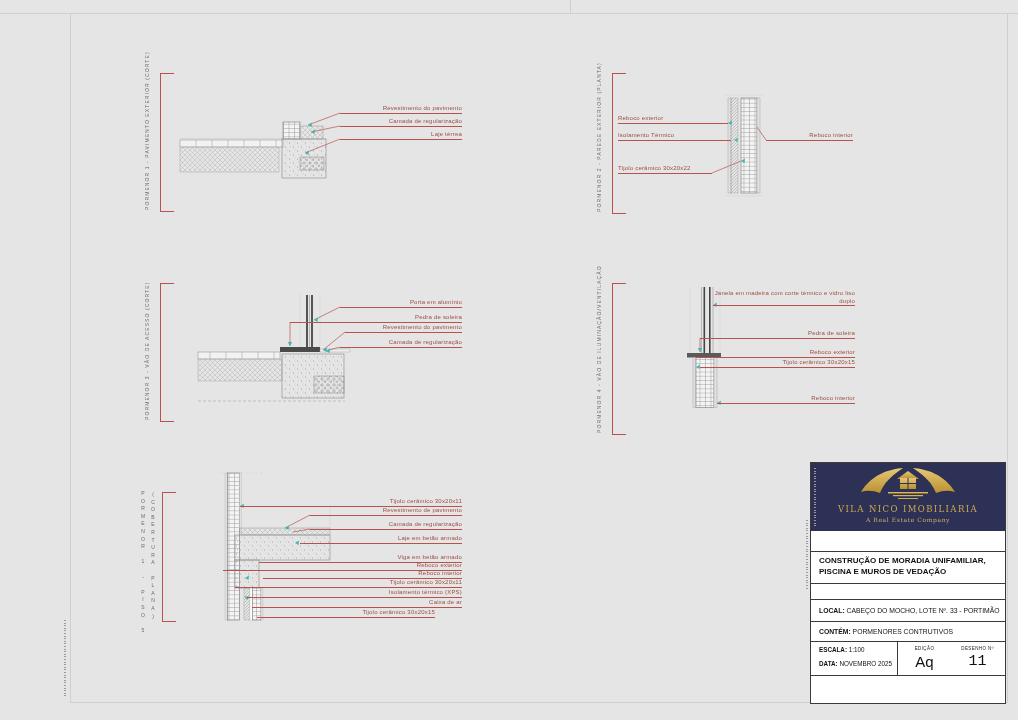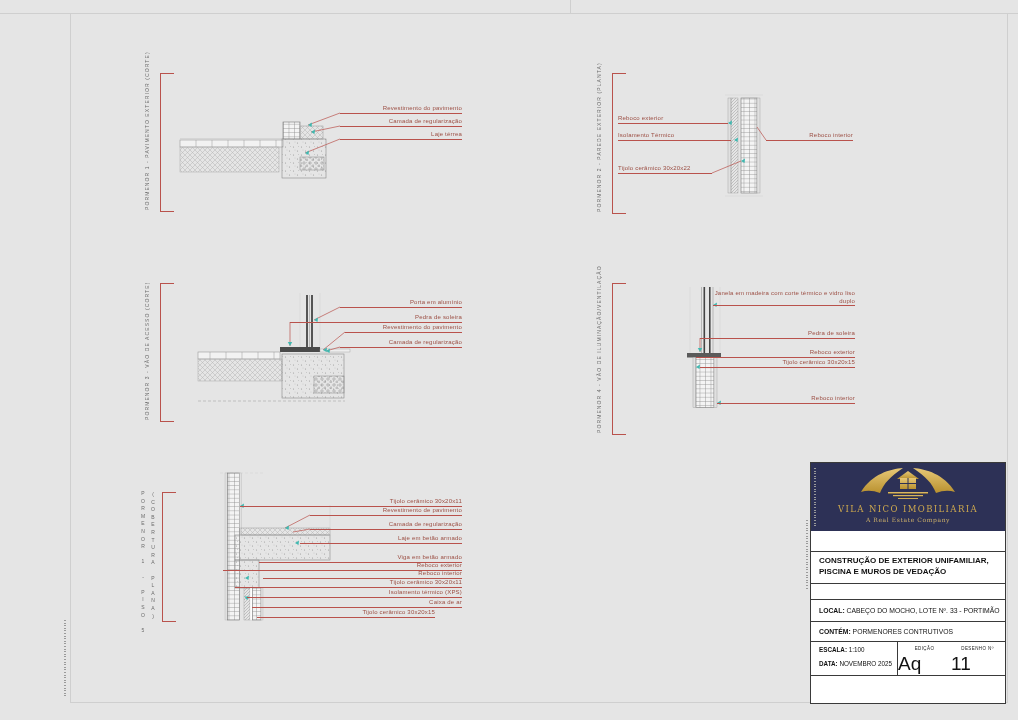--- a/index.html
+++ b/index.html
@@ -29,21 +29,21 @@
   .logo-cell{position:absolute;left:0;right:0;top:0;height:68px;background:var(--navy);overflow:hidden;}
   .logo-name{position:absolute;left:0;right:0;top:41px;text-align:center;
              font-family:"DejaVu Serif",serif;font-size:8.5px;letter-spacing:1.4px;
              color:#cda84e;white-space:nowrap;}
   .logo-tag{position:absolute;left:0;right:0;top:53px;text-align:center;
             font-family:"DejaVu Serif",serif;font-size:6px;letter-spacing:.6px;color:#cdb06a;}
   .tb-text{font-size:8px;font-weight:bold;color:#111;}
   .tb-small{font-size:6.8px;color:#111;}
   .tb-small b{font-weight:bold;}
   .mini-h{font-size:4.5px;letter-spacing:.4px;color:#222;text-align:center;}
-  .big-v{font-size:19px;color:#111;text-align:left;line-height:1;}
+  .big-v{font-size:15px;color:#111;text-align:center;line-height:1;}
   .vdiv{position:absolute;top:0;bottom:0;width:1px;background:#3a3a3a;}
 </style>
 </head>
 <body>
 
 <svg width="0" height="0" style="position:absolute">
   <defs>
     <pattern id="pat-cross" width="5" height="5" patternUnits="userSpaceOnUse">
       <path d="M0,5 L5,0 M0,0 L5,5" stroke="#b5b5b5" stroke-width="0.5" fill="none"></path>
     </pattern>
@@ -264,21 +264,21 @@
         <rect x="45" y="27" width="40" height="1.6" fill="url(#goldg)"></rect>
         <rect x="50" y="30" width="30" height="1.3" fill="url(#goldg)"></rect>
         <rect x="55" y="33" width="20" height="1" fill="url(#goldg)"></rect>
       </svg>
       <div class="logo-name">VILA NICO IMOBILIARIA</div>
       <div class="logo-tag">A Real Estate Company</div>
     </div>
 
 
     <div class="tb-row" style="top:88px;height:32px;">
-      <div class="tb-text" style="padding:4px 8px 0 8px;line-height:1.35;">CONSTRUÇÃO DE EXTERIOR UNIFAMILIAR, PISCINA E MUROS DE VEDAÇÃO</div>
+      <div class="tb-text" style="padding:4px 8px 0 8px;line-height:1.35;">CONSTRUÇÃO DE MORADIA UNIFAMILIAR, PISCINA E MUROS DE VEDAÇÃO</div>
     </div>
 
     <div class="tb-row" style="top:120px;height:16px;"></div>
 
     <div class="tb-row" style="top:136px;height:22px;">
       <div class="tb-small" style="padding:7px 0 0 8px;">
         <b>LOCAL:</b>
         <span>CABEÇO DO MOCHO, LOTE Nº. 33 - PORTIMÃO</span>
       </div>
     </div>
@@ -301,20 +301,20 @@
           <span>NOVEMBRO 2025</span>
         </div>
       </div>
       <div class="vdiv" style="left:86px;"></div>
       <div style="position:absolute;left:87px;top:0;width:53px;height:34px;">
         <div class="mini-h" style="padding-top:4px;">EDIÇÃO</div>
         <div class="big-v" style="padding-top:3px;">Aq</div>
       </div>
       <div style="position:absolute;left:140px;top:0;width:53px;height:34px;">
         <div class="mini-h" style="padding-top:4px;">DESENHO Nº</div>
-        <div class="big-v" style="padding-top:3px;">11</div>
+        <div class="big-v" style="padding-top:3px;font-family:Liberation Mono, monospace;">11</div>
       </div>
     </div>
 
     <div class="tb-row" style="top:212px;height:28px;"></div>
   </div>
 
 </div>
 
 </body></html>

